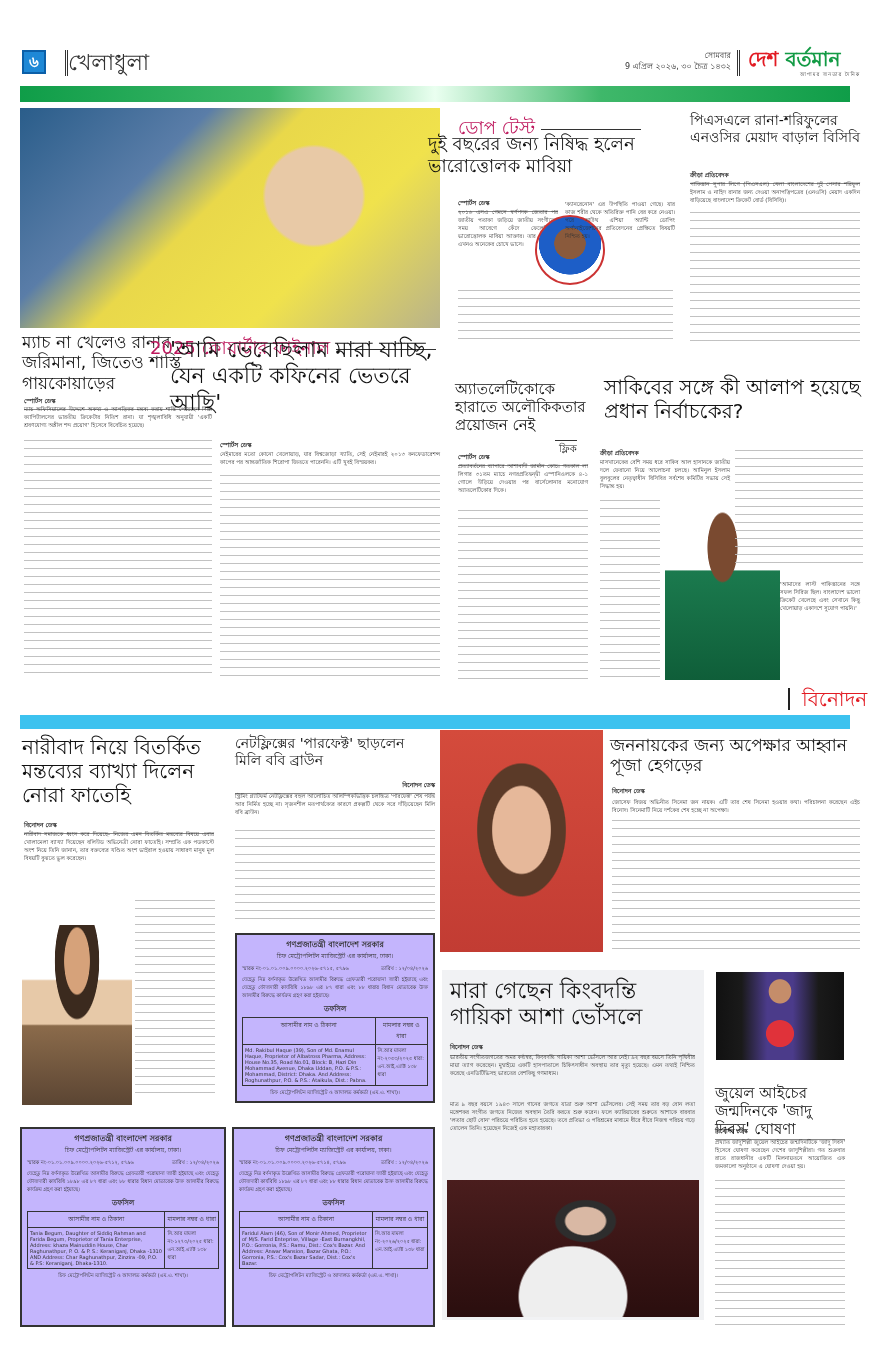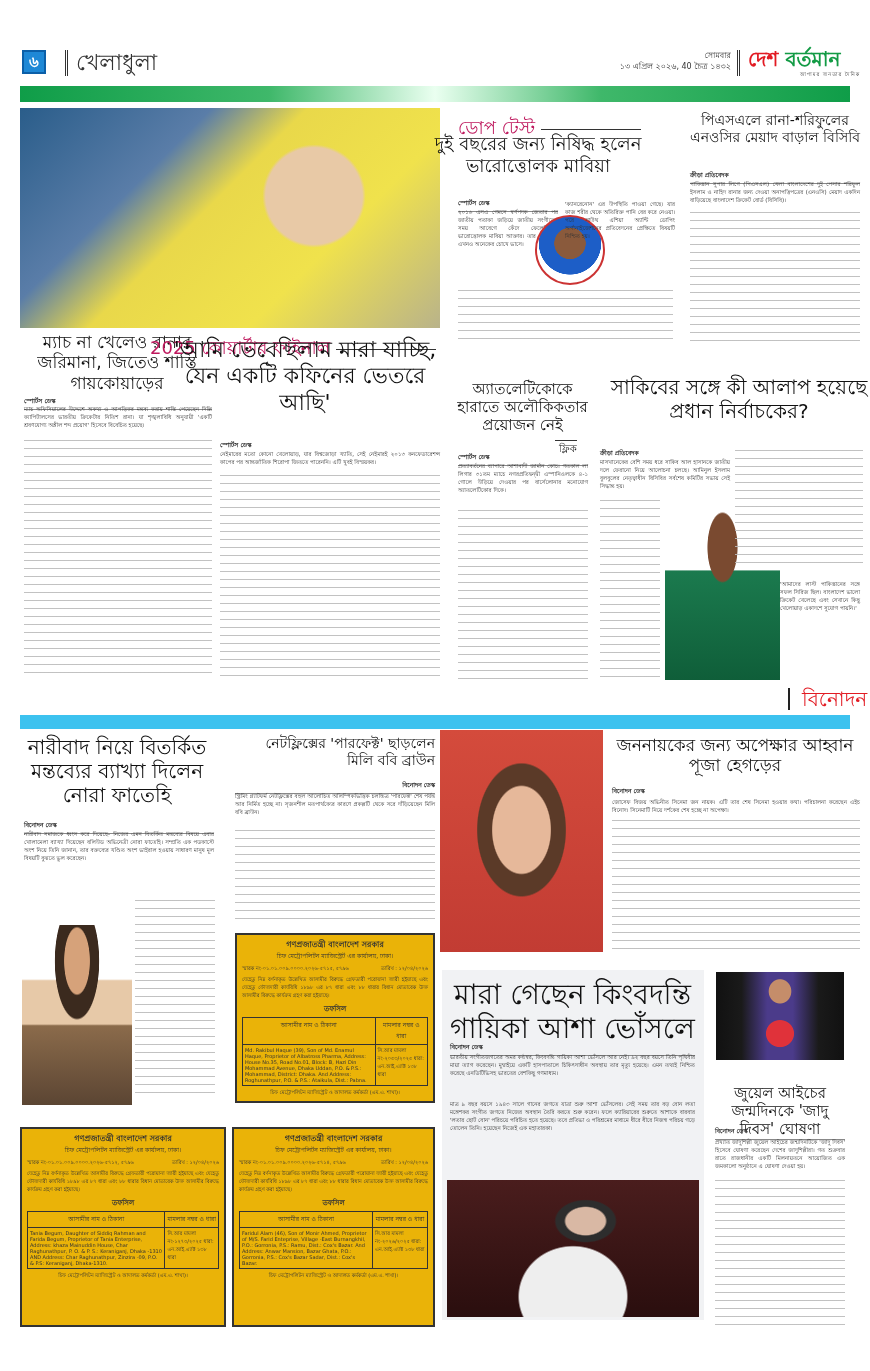--- a/index.html
+++ b/index.html
@@ -1,52 +1,52 @@
 <!DOCTYPE html>
 <html><head>
 <meta charset="utf-8">
 <style>
 *{box-sizing:border-box;margin:0;padding:0}
 body{width:870px;height:1371px;background:#fff;font-family:"DejaVu Sans",sans-serif;color:#222;position:relative;overflow:hidden}
 .abs{position:absolute}
 .pagenum{left:22px;top:50px;width:24px;height:24px;background:#1e88d6;border:2px solid #0b5fa8;color:#fff;font-size:15px;font-weight:bold;display:flex;align-items:center;justify-content:center}
-.section{left:65px;top:50px;font-size:22px;color:#333;border-left:3px double #333;padding-left:8px;line-height:26px}
+.section{left:65px;top:50px;font-size:22px;color:#333;border-left:3px double #333;line-height:26px}
 .datebox{left:500px;top:50px;width:240px;text-align:right;font-size:8px;line-height:11px;color:#333;border-right:3px double #333;padding-right:6px;height:26px}
 .logo{left:748px;top:48px;font-size:20px;font-weight:bold;line-height:22px}
 .logo .r{color:#e21b23}.logo .g{color:#139b45}
 .tagline{left:800px;top:71px;font-size:5px;color:#333;letter-spacing:1px}
 .greenbar{left:20px;top:86px;width:830px;height:16px;background:linear-gradient(90deg,#0f9d48 0%,#3fb86a 30%,#eafff0 50%,#3fb86a 70%,#0f9d48 100%)}
 .photo{background:#888;overflow:hidden}
 .kicker{font-size:18px;color:#be185d}
 .kicker:after{content:"";display:inline-block;width:100px;border-top:1px solid #333;vertical-align:middle;margin-left:6px}
-.hd{text-align:center;color:#111;line-height:1.2}
+.hd{color:#111;line-height:1.2}
 .byline{font-size:6px;font-weight:bold;border-bottom:1px solid #888;padding-bottom:2px;color:#222}
 .body{font-size:5.5px;line-height:8px;color:#333;text-align:justify}
 .filler{background:repeating-linear-gradient(180deg,#bbb 0 1px,transparent 1px 8px);opacity:.9}
 .vinod{left:788px;top:688px;font-size:20px;color:#e21b23;border-left:2px solid #222;border-right:2px solid #222;padding:0 12px;line-height:22px}
 .bluebar{left:20px;top:715px;width:830px;height:14px;background:#3cc2ef}
-.notice{border:2px solid #333;background:#eab308;padding:3px 5px;font-size:5px;color:#333}
+.notice{border:2px solid #333;background:#c4b5fd;padding:3px 5px;font-size:5px;color:#333}
 .notice .nt{text-align:center;font-size:8px;font-weight:bold}
 .notice .ns{text-align:center;font-size:6px}
 .notice .nr{display:flex;justify-content:space-between;font-size:5px;margin:3px 0}
 .notice table{width:100%;border-collapse:collapse;font-size:5px;margin-top:2px}
 .notice td,.notice th{border:1px solid #333;padding:2px;vertical-align:top;font-weight:normal}
 .notice th{font-size:6px}
 .notice .tf{text-align:center;font-size:7px;font-weight:bold;margin-top:3px}
 .notice .foot{text-align:center;font-size:5px;margin-top:3px}
 .graybox{background:#f1f2f4}
 </style>
 </head>
 <body>
 
 <div class="abs pagenum">৬</div>
 <div class="abs section">খেলাধুলা</div>
 <div class="abs datebox">
   <div>সোমবার</div>
-  <div>১৩ এপ্রিল ২০২৬, 40 চৈত্র ১৪৩২</div>
+  <div>9 এপ্রিল ২০২৬, ৩০ চৈত্র ১৪৩২</div>
 </div>
 <div class="abs logo">
   <span class="r">দেশ</span>
   <span class="g">বর্তমান</span>
 </div>
 <div class="abs tagline">আপামর জনতার দৈনিক</div>
 <div class="abs greenbar"></div>
 
 <div class="abs photo" style="left:20px;top:108px;width:420px;height:220px;background:radial-gradient(circle at 70% 40%,#e8c9a6 0 15%,transparent 16%),linear-gradient(135deg,#2a5d8a 0%,#5a7da8 30%,#e9d84a 45%,#f0e24c 70%,#b9b38a 100%)"></div>
 
@@ -90,21 +90,21 @@
 
 <div class="abs vinod">বিনোদন</div>
 <div class="abs bluebar"></div>
 
 <div class="abs hd" style="left:22px;top:735px;width:190px;font-size:20px">নারীবাদ নিয়ে বিতর্কিত মন্তব্যের ব্যাখ্যা দিলেন নোরা ফাতেহি</div>
 <div class="abs byline" style="left:24px;top:820px;width:190px">বিনোদন ডেস্ক</div>
 <div class="abs body" style="left:24px;top:830px;width:190px">নারীবাদ সমাজকে ধ্বংস করে দিয়েছে- নিজের এমন বিতর্কিত মন্তব্যের বিষয়ে এবার খোলামেলা ব্যাখ্যা দিয়েছেন বলিউড অভিনেত্রী নোরা ফাতেহি। সম্প্রতি এক পডকাস্টে অংশ নিয়ে তিনি জানান, তার বক্তব্যের খণ্ডিত অংশ ভাইরাল হওয়ায় সাধারণ মানুষ মূল বিষয়টি বুঝতে ভুল করেছেন।</div>
 <div class="abs photo" style="left:22px;top:925px;width:110px;height:180px;background:radial-gradient(ellipse at 50% 20%,#d6a27a 0 16%,#3b2a1e 17% 28%,transparent 29%),linear-gradient(180deg,#fff 0 30%,#e7c9a8 31% 55%,#8b6b4b 56%,#5b4533 100%)"></div>
 <div class="abs filler" style="left:135px;top:900px;width:80px;height:200px"></div>
 
-<div class="abs hd" style="left:235px;top:735px;width:200px;font-size:14px;text-align:right">নেটফ্লিক্সের 'পারফেক্ট' ছাড়লেন মিলি ববি ব্রাউন</div>
+<div class="abs hd" style="left:235px;top:735px;width:200px;font-size:14px;text-align:left">নেটফ্লিক্সের 'পারফেক্ট' ছাড়লেন মিলি ববি ব্রাউন</div>
 <div class="abs byline" style="left:235px;top:780px;width:200px;text-align:right">বিনোদন ডেস্ক</div>
 <div class="abs body" style="left:235px;top:792px;width:200px">স্ট্রিমিং প্ল্যাটফর্ম নেটফ্লিক্সের বহুল আলোচিত অলিম্পিকভিত্তিক চলচ্চিত্র 'পারফেক্ট' শেষ পর্যন্ত আর নির্মিত হচ্ছে না। সৃজনশীল মতপার্থক্যের কারণে প্রকল্পটি থেকে সরে দাঁড়িয়েছেন মিলি ববি ব্রাউন।</div>
 <div class="abs filler" style="left:235px;top:830px;width:200px;height:95px"></div>
 
 <div class="abs photo" style="left:440px;top:730px;width:163px;height:222px;background:radial-gradient(ellipse at 50% 45%,#e6b89a 0 25%,#5b3a28 26% 38%,transparent 39%),linear-gradient(180deg,#d44b3c,#c23c33)"></div>
 
 <div class="abs hd" style="left:610px;top:735px;width:250px;font-size:17px">জননায়কের জন্য অপেক্ষার আহ্বান পূজা হেগড়ের</div>
 <div class="abs byline" style="left:612px;top:786px;width:248px;border:none">বিনোদন ডেস্ক</div>
 <div class="abs body" style="left:612px;top:798px;width:248px">জোসেফ বিজয় অভিনীত সিনেমা জন নায়ক। এটি তার শেষ সিনেমা হওয়ার কথা। পরিচালনা করেছেন এইচ বিনোদ। সিনেমাটি নিয়ে দর্শকের শেষ হচ্ছে না অপেক্ষা।</div>
 <div class="abs filler" style="left:612px;top:820px;width:248px;height:130px"></div>
@@ -175,21 +175,21 @@
   <tr>
           <td>Faridul Alam (46), Son of Monir Ahmed, Proprietor of M/S. Farid Enteprise, Village -East Burnangkhil, P.O.: Gorronia, P.S.: Ramu, Dist.: Cox's Bazar. And Address: Anwar Mansion, Bazar Ghata, P.O.: Gorronia, P.S.: Cox's Bazar Sadar, Dist.: Cox's Bazar.</td>
           <td>সি.আর মামলা নং-২০২৬/২০২৫ ধারা: এন.আই.এ্যাক্ট ১৩৮ ধারা</td>
         </tr>
       </tbody>
     </table>
   <div class="foot">চিফ মেট্রোপলিটন ম্যাজিস্ট্রেট ও আদালত কর্মকর্তা (এম.এ. শাখা)।</div>
 </div>
 
 <div class="abs graybox" style="left:442px;top:970px;width:262px;height:350px"></div>
-<div class="abs hd" style="left:450px;top:978px;width:245px;font-size:28px">মারা গেছেন কিংবদন্তি গায়িকা আশা ভোঁসলে</div>
+<div class="abs hd" style="left:450px;top:978px;width:245px;font-size:22px">মারা গেছেন কিংবদন্তি গায়িকা আশা ভোঁসলে</div>
 <div class="abs byline" style="left:450px;top:1042px;width:245px">বিনোদন ডেস্ক</div>
 <div class="abs body" style="left:450px;top:1053px;width:245px">ভারতীয় সংগীতজগতের অমর কণ্ঠস্বর, কিংবদন্তি গায়িকা আশা ভোঁসলে আর নেই। ৯২ বছর বয়সে তিনি পৃথিবীর মায়া ত্যাগ করেছেন। মুম্বাইয়ে একটি হাসপাতালে চিকিৎসাধীন অবস্থায় তার মৃত্যু হয়েছে। এমন তথ্যই নিশ্চিত করেছে এনডিটিভিসহ ভারতের বেশকিছু গণমাধ্যম।</div>
 <div class="abs body" style="left:450px;top:1100px;width:245px">মাত্র ৯ বছর বয়সে ১৯৪৩ সালে গানের জগতে যাত্রা শুরু আশা ভোঁসলের। সেই সময় তার বড় বোন লতা মঙ্গেশকর সংগীত জগতে নিজের অবস্থান তৈরি করতে শুরু করেন। ফলে ক্যারিয়ারের শুরুতে আশাকে বারবার 'লতার ছোট বোন' পরিচয়ে পরিচিত হতে হয়েছে। তবে প্রতিভা ও পরিশ্রমের মাধ্যমে ধীরে ধীরে নিজস্ব পরিচয় গড়ে তোলেন তিনি। হয়েছেন নিজেই এক মহাতারকা।</div>
 <div class="abs photo" style="left:447px;top:1180px;width:252px;height:137px;background:radial-gradient(ellipse at 55% 30%,#d9b8a4 0 10%,#2d2d2d 11% 15%,transparent 16%),radial-gradient(ellipse at 50% 85%,#eee 0 30%,transparent 31%),linear-gradient(180deg,#4a1d1d,#2a0e0e)"></div>
 
 <div class="abs photo" style="left:716px;top:972px;width:128px;height:88px;background:radial-gradient(ellipse at 50% 22%,#c58d6a 0 12%,transparent 13%),radial-gradient(ellipse at 50% 70%,#e0323a 0 15%,transparent 16%),linear-gradient(90deg,#111 0,#1a1a1a 20%,#4b3b8a 40%,#4b3b8a 60%,#1a1a1a 80%,#111)"></div>
 <div class="abs hd" style="left:715px;top:1084px;width:130px;font-size:15px">জুয়েল আইচের জন্মদিনকে 'জাদু দিবস' ঘোষণা</div>
 <div class="abs byline" style="left:715px;top:1126px;width:130px">বিনোদন ডেস্ক</div>
 <div class="abs body" style="left:715px;top:1138px;width:130px">প্রখ্যাত জাদুশিল্পী জুয়েল আইচের জন্মদিনটিকে 'জাদু দিবস' হিসেবে ঘোষণা করেছেন দেশের জাদুশিল্পীরা। গত শুক্রবার রাতে রাজধানীর একটি মিলনায়তনে আয়োজিত এক জমকালো অনুষ্ঠানে এ ঘোষণা দেওয়া হয়।</div>
 <div class="abs filler" style="left:715px;top:1180px;width:130px;height:150px"></div>

